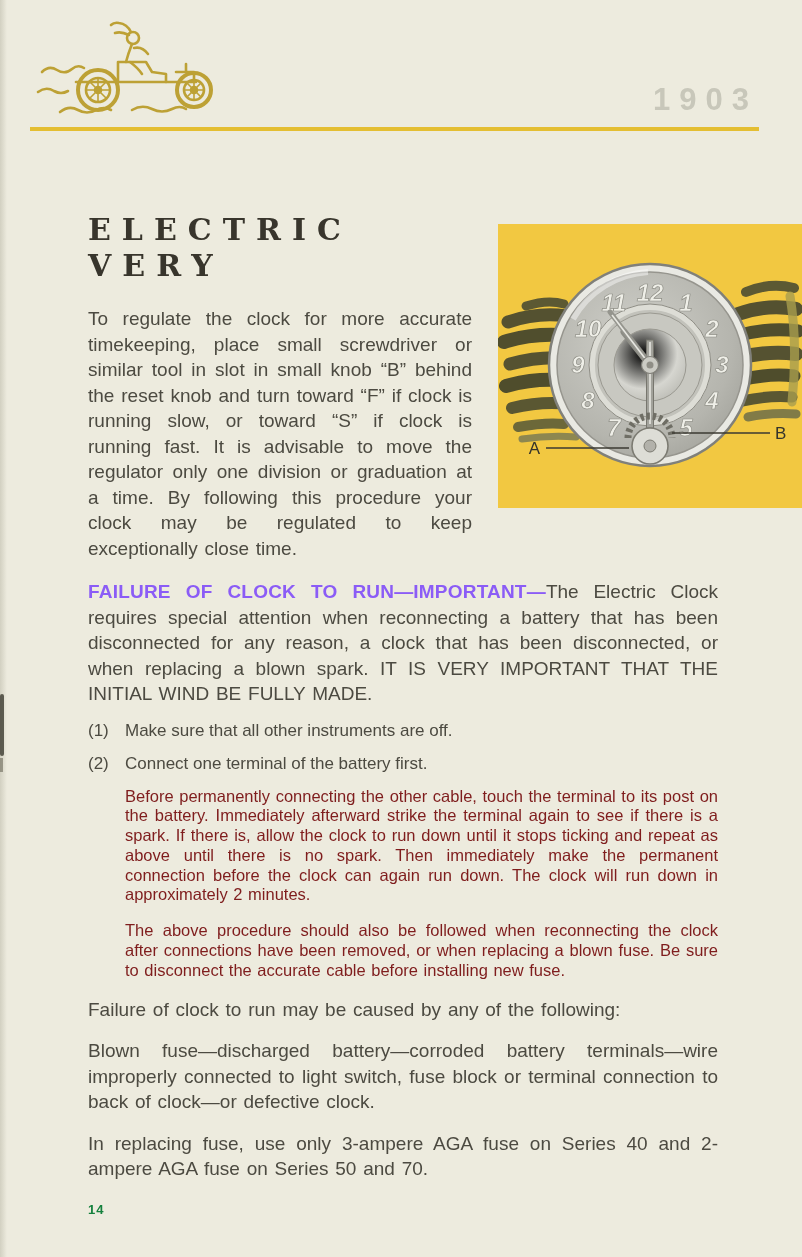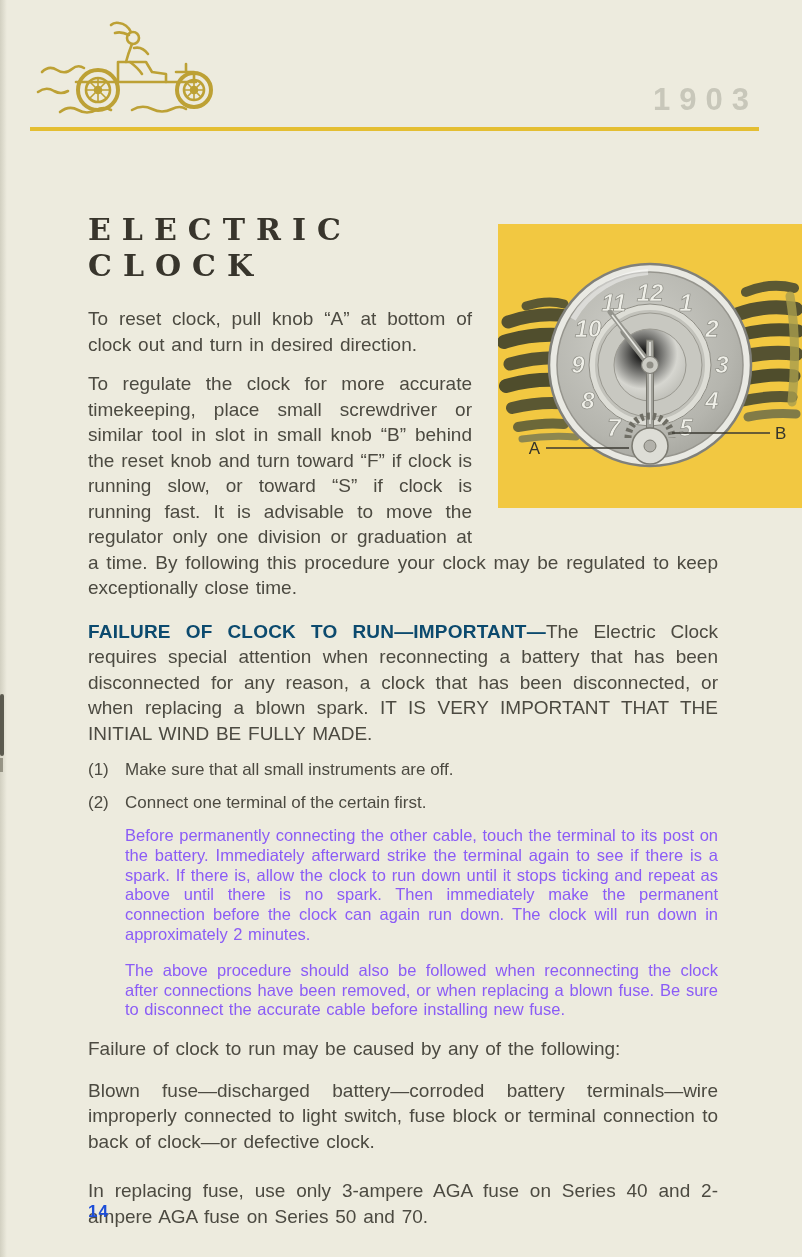--- a/index.html
+++ b/index.html
@@ -29,37 +29,37 @@
     font-size:30px; line-height:36px; letter-spacing:11px; color:#38352c;
     margin:0 0 22px 0; }
 
   figure.clock-panel { float:right; width:304px; height:284px;
     margin:12px 0 20px 26px; }
   figure.clock-panel svg { display:block; }
 
   p.body-par { font-size:19px; line-height:25.5px; color:#4c4a41;
     text-align:justify; margin:0 84px 14px 0; word-spacing:1.5px; }
   p.failure-par { margin-top:18px; }
-  .failure-head { font-weight:bold; color:#0c4a6e; letter-spacing:.2px; }
+  .failure-head { font-weight:bold; color:#8b5cf6; letter-spacing:.2px; }
   p.proceed-intro { margin-top:16px; margin-bottom:10px; }
 
   .step { display:flex; font-size:17px; line-height:20px; color:#4c4a41;
     margin:0 84px 13px 0; }
   .step-num { flex:none; width:37px; }
   .step-text { flex:1; }
 
-  p.note-par { font-size:16.5px; line-height:19.8px; color:#8b5cf6;
+  p.note-par { font-size:16.5px; line-height:19.8px; color:#7f1d1d;
     text-align:justify; margin:2px 84px 16px 37px; word-spacing:1px; }
 
   p.causes-intro { margin-top:10px; margin-bottom:16px; }
-  p.causes-list { margin-bottom:24px; }
+  p.causes-list { margin-bottom:16px; }
   p.fuse-note { margin-top:12px; }
 
   .page-number { position:absolute; left:88px; top:1202px;
-    font-size:17px; font-weight:bold; color:#1d4ed8; letter-spacing:1px; }
+    font-size:13px; font-weight:bold; color:#15803d; letter-spacing:1px; }
 </style>
 </head>
 <body>
 
 <div class="page">
 
   <div class="left-edge"></div>
   <div class="binding-mark"></div>
   <div class="binding-mark2"></div>
 
@@ -181,36 +181,35 @@
           </g>
         </g>
 
         <line x1="48" y1="224" x2="131" y2="224" stroke="#3b3a32" stroke-width="1.7"></line>
         <line x1="174" y1="209" x2="272" y2="209" stroke="#3b3a32" stroke-width="1.7"></line>
         <text x="42" y="230" text-anchor="end" font-family="Liberation Sans, sans-serif" font-size="17" fill="#35342c">A</text>
         <text x="277" y="215" text-anchor="start" font-family="Liberation Sans, sans-serif" font-size="17" fill="#35342c">B</text>
       </svg>
     </figure>
 
-    <h1 class="page-title">ELECTRIC CLOCK</h1>
-
-    <p class="body-par">To reset clock, pull knob “A” at bottom of clock out and turn in desired direction.</p>
+    <h1 class="page-title">ELECTRIC VERY</h1>
+
 
     <p class="body-par">To regulate the clock for more accurate timekeeping, place small screwdriver or similar tool in slot in small knob “B” behind the reset knob and turn toward “F” if clock is running slow, or toward “S” if clock is running fast. It is advisable to move the regulator only one division or graduation at a time. By following this procedure your clock may be regulated to keep exceptionally close time.</p>
 
     <p class="body-par failure-par"><span class="failure-head">FAILURE OF CLOCK TO RUN—IMPORTANT—</span><span>The Electric Clock requires special attention when reconnecting a battery that has been disconnected for any reason, a clock that has been disconnected, or when replacing a blown spark. IT IS VERY IMPORTANT THAT THE INITIAL WIND BE FULLY MADE.</span></p>
 
 
     <div class="step">
       <span class="step-num">(1)</span>
-      <span class="step-text">Make sure that all small instruments are off.</span>
+      <span class="step-text">Make sure that all other instruments are off.</span>
     </div>
     <div class="step">
       <span class="step-num">(2)</span>
-      <span class="step-text">Connect one terminal of the certain first.</span>
+      <span class="step-text">Connect one terminal of the battery first.</span>
     </div>
 
     <p class="note-par">Before permanently connecting the other cable, touch the terminal to its post on the battery. Immediately afterward strike the terminal again to see if there is a spark. If there is, allow the clock to run down until it stops ticking and repeat as above until there is no spark. Then immediately make the permanent connection before the clock can again run down. The clock will run down in approximately 2 minutes.</p>
     <p class="note-par">The above procedure should also be followed when reconnecting the clock after connections have been removed, or when replacing a blown fuse. Be sure to disconnect the accurate cable before installing new fuse.</p>
 
     <p class="body-par causes-intro">Failure of clock to run may be caused by any of the following:</p>
 
     <p class="body-par causes-list">Blown fuse—discharged battery—corroded battery terminals—wire improperly connected to light switch, fuse block or terminal connec­tion to back of clock—or defective clock.</p>
 
     <p class="body-par fuse-note">In replacing fuse, use only 3-ampere AGA fuse on Series 40 and 2-ampere AGA fuse on Series 50 and 70.</p>

